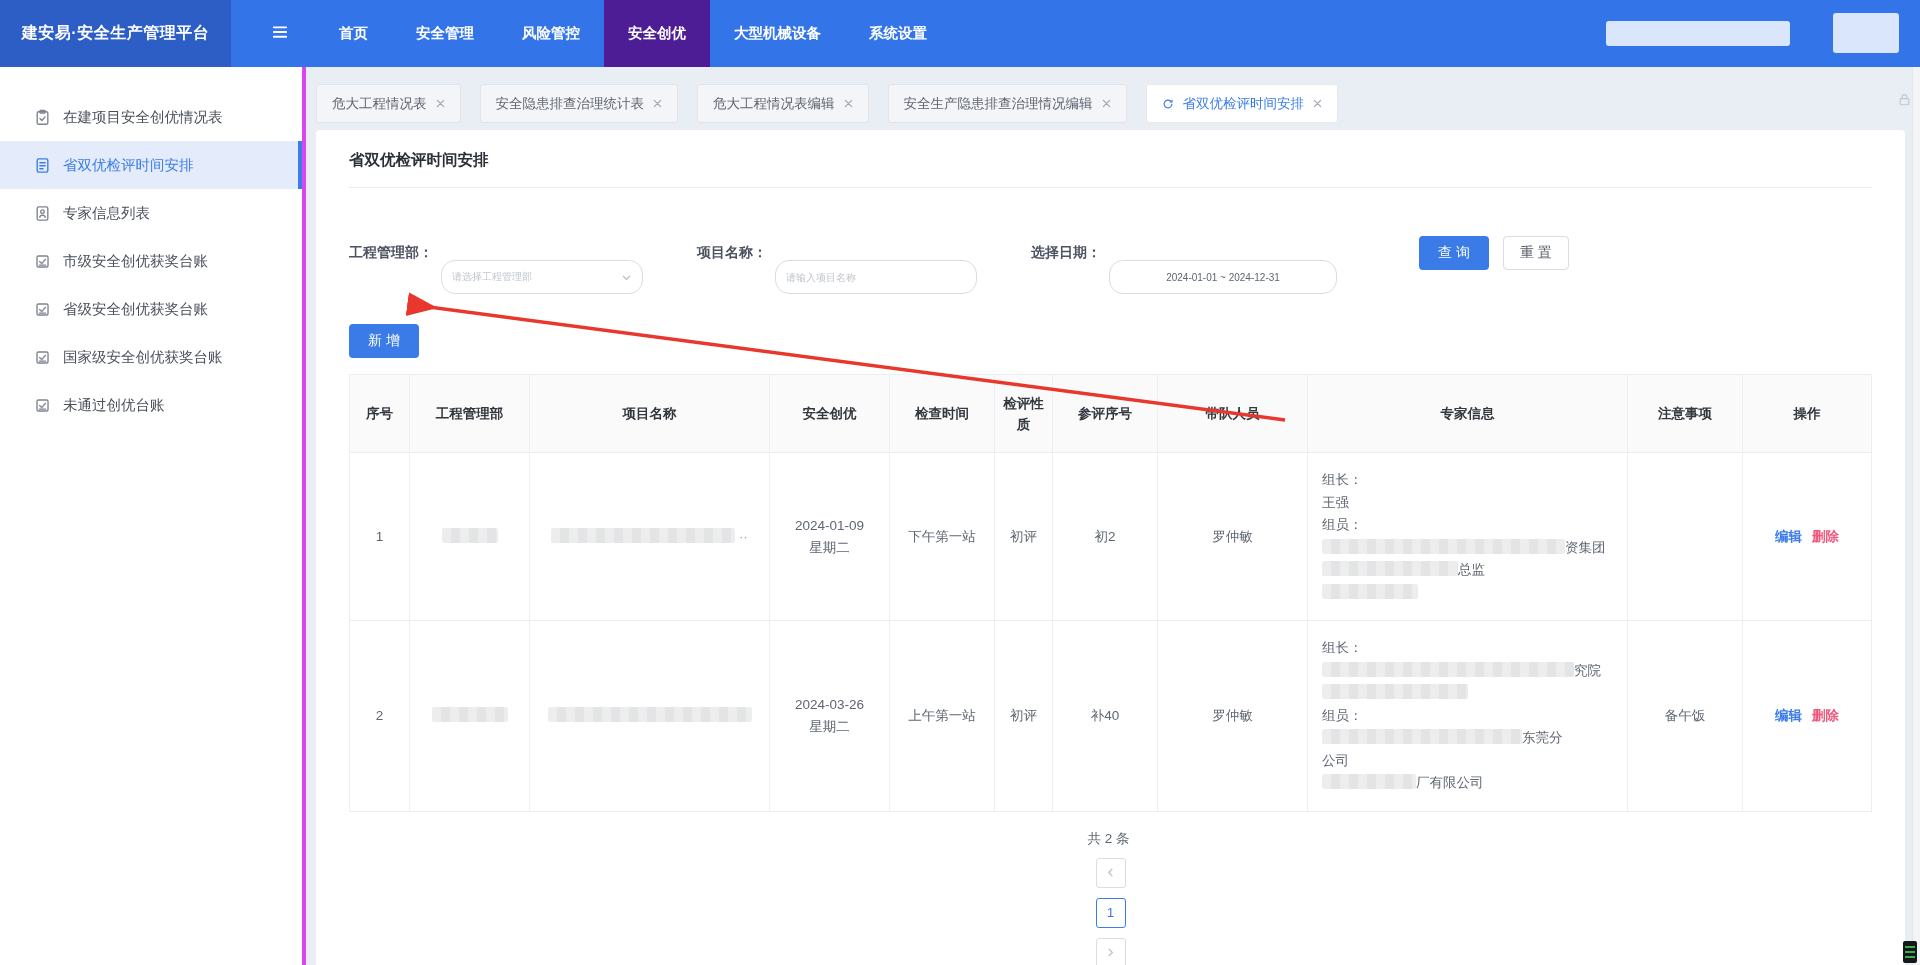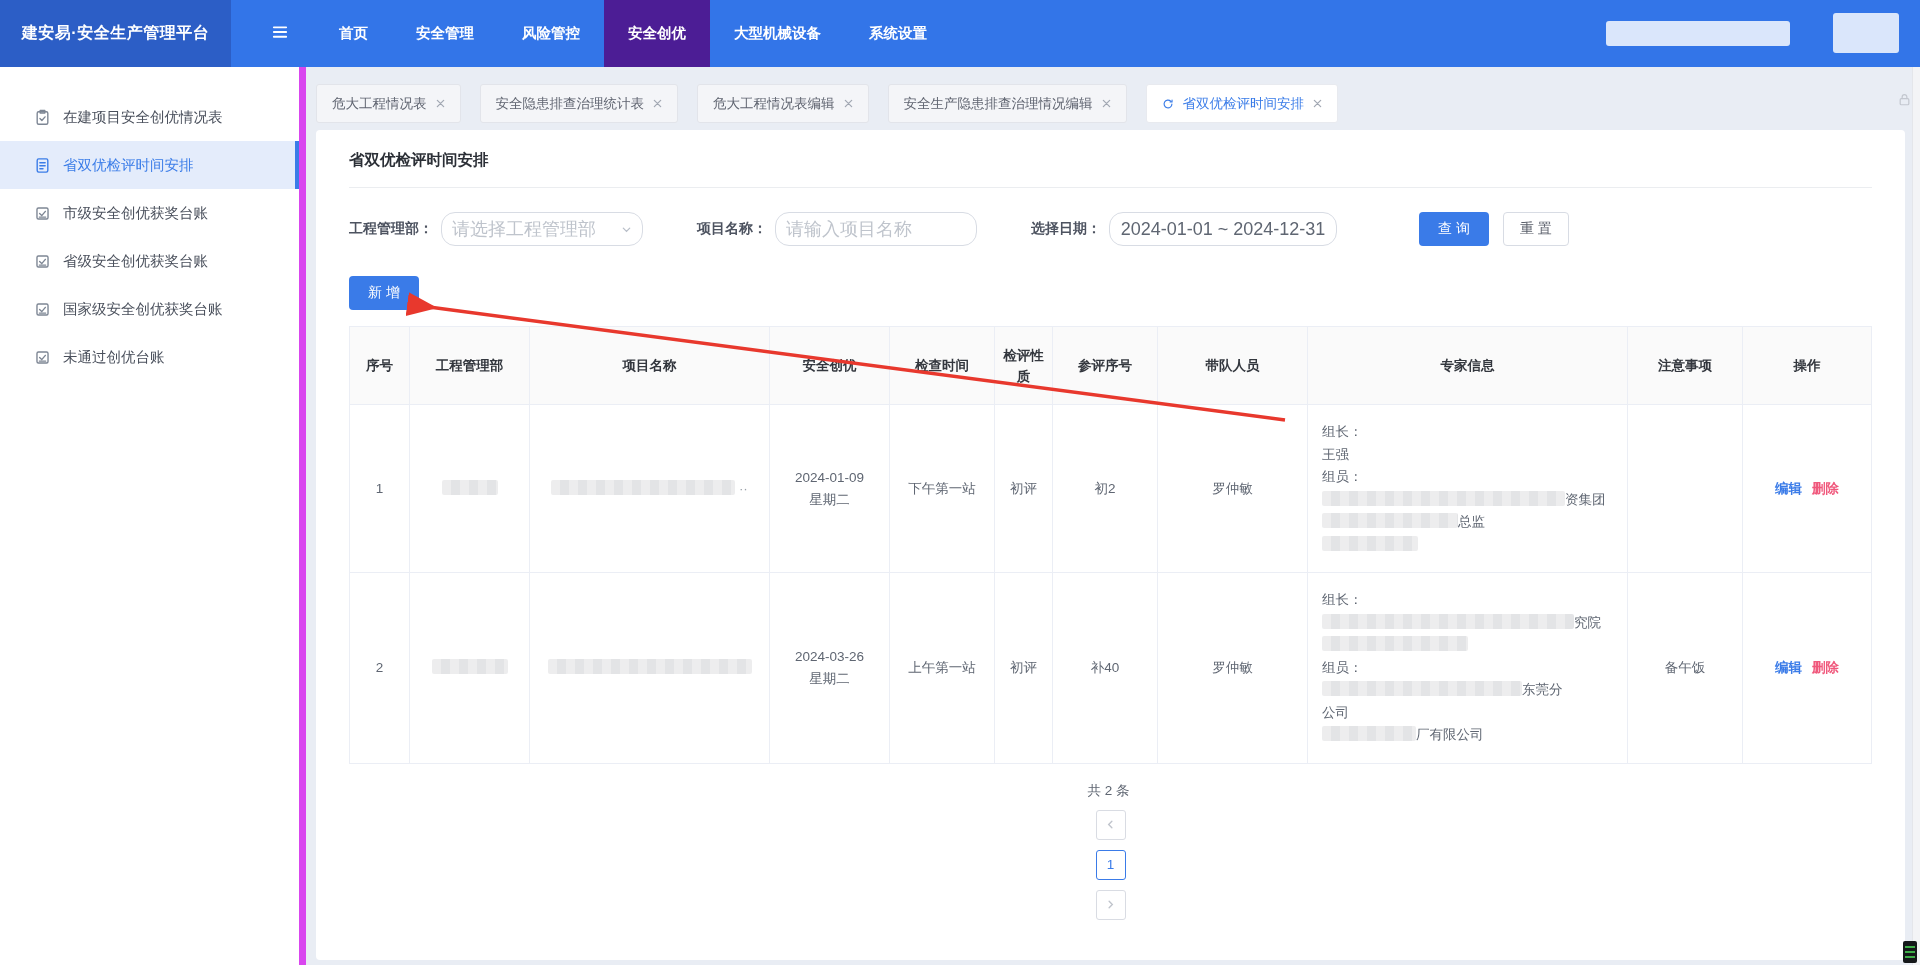--- a/index.html
+++ b/index.html
@@ -15,21 +15,21 @@
   .nav { display:flex; align-items:stretch; color:#fff; }
   .menu-toggle { display:flex; align-items:center; padding:0 26px 0 40px; cursor:pointer; }
   .nav-item { display:flex; align-items:center; padding:0 24px; font-size:14.5px; font-weight:bold; cursor:pointer; }
   .nav-item.active { background:#4c1d95; }
   .hdr-redact { position:absolute; background:rgba(255,255,255,.82); border-radius:3px; filter:blur(.6px); }
   .hdr-redact.one { left:1606px; top:21px; width:184px; height:25px; }
   .hdr-redact.two { left:1833px; top:13px; width:66px; height:40px; }
 
   
   .body { display:flex; height:898px; }
-  .sidebar { width:306px; background:#fff; border-right:7px solid #d946ef; padding-top:26px; }
+  .sidebar { width:306px; background:#fff; border-right:4px solid #d946ef; padding-top:26px; }
   .side-item { position:relative; display:flex; align-items:center; gap:12px; height:48px; padding:0 16px 0 34px;
                color:#4a505c; font-size:14.5px; cursor:pointer; }
   .side-item .icn { display:flex; color:#7d8694; }
   .side-item.active { background:#e4ecfb; color:#3a7ce8; }
   .side-item.active .icn { color:#3a7ce8; }
   .side-item.active::after { content:""; position:absolute; right:0; top:0; width:4px; height:100%; background:#3a7ce8; }
 
   .main { position:relative; flex:1; background:#e9edf4; padding:16px 15px 0 10px; }
 
   
@@ -46,21 +46,21 @@
   .card-header { padding:20px 33px 16px; }
   .card-title { font-size:15.5px; font-weight:bold; color:#2b2f36; }
   .card-divider { height:1px; background:#ebedf0; margin:0 33px; }
 
   
   .filters { display:flex; align-items:center; gap:14px; padding:24px 33px 0; }
   .f-label { color:#4d5360; font-weight:bold; font-size:14px; white-space:nowrap; }
   .f-group { display:flex; align-items:center; gap:8px; }
   .f-gap { width:26px; }
   .ctl { height:34px; border:1px solid #d8dce4; border-radius:14px; background:#fff; display:flex;
-         align-items:center; padding:0 10px; font-size:18px; }
+         align-items:center; padding:0 10px; font-size:10px;margin-top:48px; }
   .sel { width:202px; justify-content:space-between; color:#bfc4cc; cursor:pointer; }
   .sel .chev { display:flex; color:#b8bec8; }
   input.ctl { width:202px; color:#5f6672; outline:none; }
   input.ctl::placeholder { color:#bfc4cc; }
   input.ctl.daterange { width:228px; text-align:center; color:#5f6672; }
   .btn { height:34px; border-radius:4px; border:1px solid transparent; font-size:14px; cursor:pointer;
          display:inline-flex; align-items:center; justify-content:center; }
   .btn-primary { background:#3a7be8; color:#fff; padding:0 18px; }
   .btn-plain { background:#fff; color:#5a5f6a; border-color:#d8dce4; padding:0 16px; }
   .filters .btn-primary { margin-left:28px; }
@@ -151,20 +151,30 @@
         <span>在建项目安全创优情况表</span>
       </div>
       <div class="side-item active">
         <span class="icn">
           <svg width="17" height="17" viewBox="0 0 16 16" fill="none" stroke="currentColor" stroke-width="1.3" stroke-linecap="round" stroke-linejoin="round">
               <rect x="3" y="1.8" width="10" height="12.4" rx="1.4"></rect>
               <path d="M5.5 5.4h5M5.5 8.2h5M5.5 11h3"></path>
             </svg>
         </span>
         <span>省双优检评时间安排</span>
+      </div>
+      <div class="side-item">
+        <span class="icn">
+          <svg width="17" height="17" viewBox="0 0 16 16" fill="none" stroke="currentColor" stroke-width="1.3" stroke-linecap="round" stroke-linejoin="round">
+              <rect x="3" y="1.8" width="10" height="12.4" rx="1.4"></rect>
+              <circle cx="8" cy="6.3" r="1.7"></circle>
+              <path d="M5.4 11.6c.4-2.6 4.8-2.6 5.2 0"></path>
+            </svg>
+        </span>
+        <span>专家信息列表</span>
       </div>
       <div class="side-item">
         <span class="icn">
           <svg width="17" height="17" viewBox="0 0 16 16" fill="none" stroke="currentColor" stroke-width="1.3" stroke-linecap="round" stroke-linejoin="round">
               <rect x="2.8" y="2.8" width="10.4" height="10.4" rx="1.4"></rect>
               <path d="M5.3 8l2 2 3.4-4M5 11.4h6"></path>
             </svg>
         </span>
         <span>市级安全创优获奖台账</span>
       </div>

